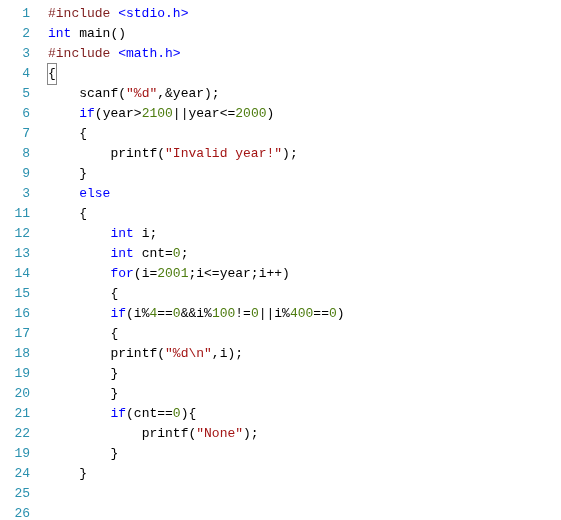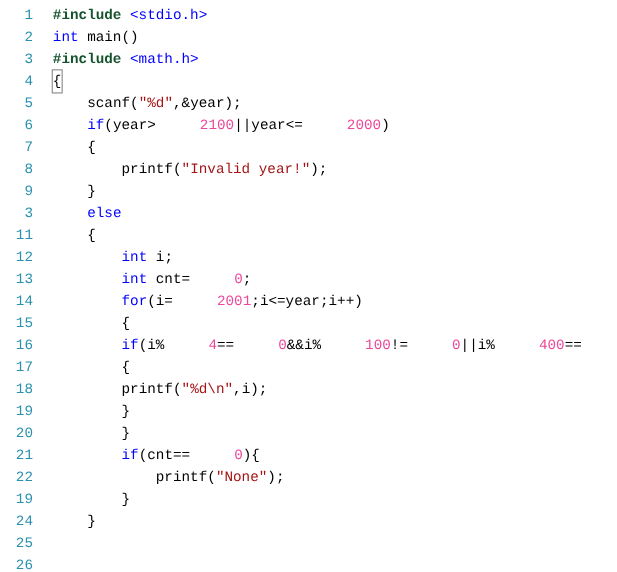--- a/index.html
+++ b/index.html
@@ -29,25 +29,25 @@
   }
   .code {
     flex: 1;
     padding-left: 8px;
   }
   .code .line {
     height: 20px;
     white-space: pre;
     color: #000000;
   }
-  .tok-pp { color: #14532d; font-weight: bold; }
+  .tok-pp { color: #7f1d1d; }
   .tok-hdr { color: #0000ff; margin-top: 28px; }
   .tok-kw { color: #0000ff; }
   .tok-id { color: #000000; }
-  .tok-num { color: #ec4899; margin-left: 40px; }
+  .tok-num { color: #4d7c0f; }
   .tok-str { color: #a31515; }
   .tok-punc { color: #000000; }
   .cursor-box { outline: 1px solid #888888; display:inline-block; }
 </style>
 </head>
 <body>
 
 <div class="editor">
   <div class="gutter">
     <div class="ln">1</div>

